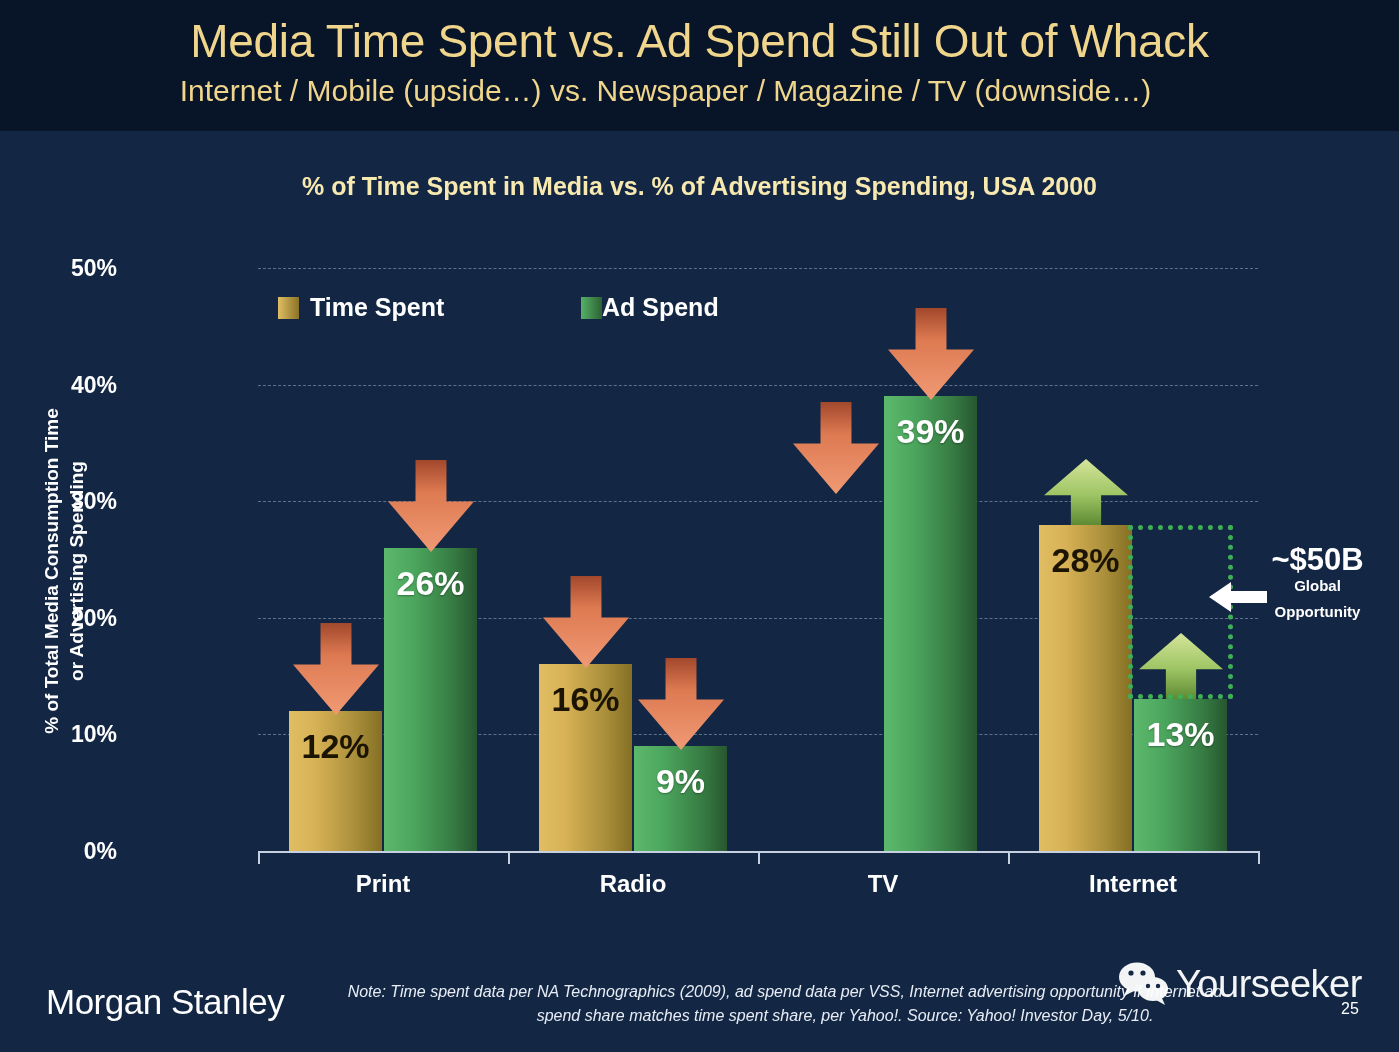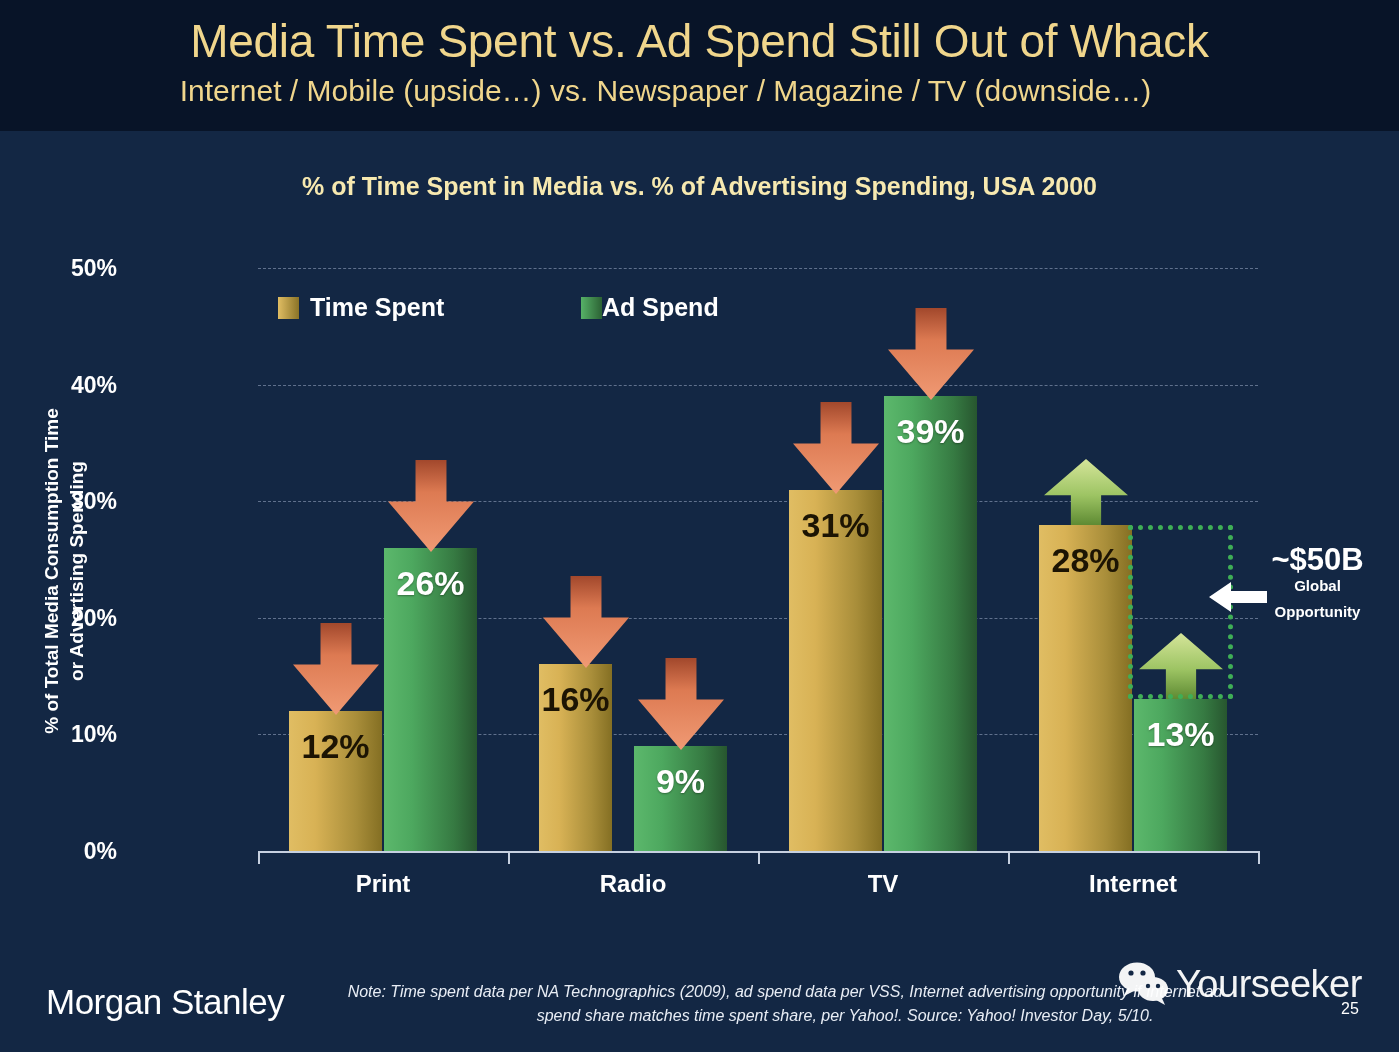--- a/index.html
+++ b/index.html
@@ -251,25 +251,22 @@
       <div class="ytick-label" style="top: 617.8px;">20%</div>
       <div class="ytick-label" style="top: 501.2px;">30%</div>
       <div class="ytick-label" style="top: 384.6px;">40%</div>
       <div class="ytick-label" style="top: 268px;">50%</div>
     </div>
 
   <div id="plot">
       <div class="bar bar-time" style="left: 31px; width: 93px; height: 139.92px;">
         <div class="bar-label label-dark">12%</div>
       </div>
-      <div class="bar bar-time" style="left: 281px; width: 73px; height: 186.56px;">
+      <div class="bar bar-time" style="left: 281px; width: 93px; height: 186.56px;">
         <div class="bar-label label-dark">16%</div>
-      </div>
-      <div class="bar bar-time" style="left: 531px; width: 93px; height: 361.46px;">
-        <div class="bar-label label-dark">31%</div>
       </div>
       <div class="bar bar-time" style="left: 781px; width: 93px; height: 326.48px;">
         <div class="bar-label label-dark">28%</div>
       </div>
       <div class="bar bar-ad" style="left: 126px; width: 93px; height: 303.16px;">
         <div class="bar-label label-light">26%</div>
       </div>
       <div class="bar bar-ad" style="left: 376px; width: 93px; height: 104.94px;">
         <div class="bar-label label-light">9%</div>
       </div>

